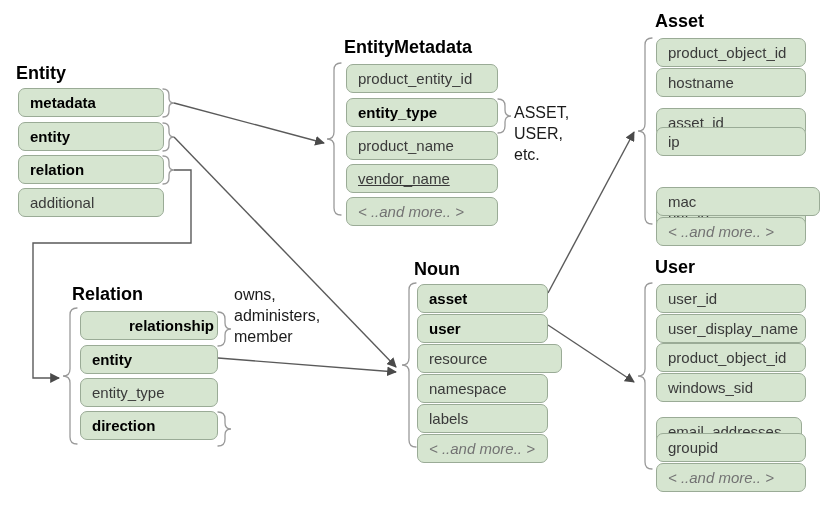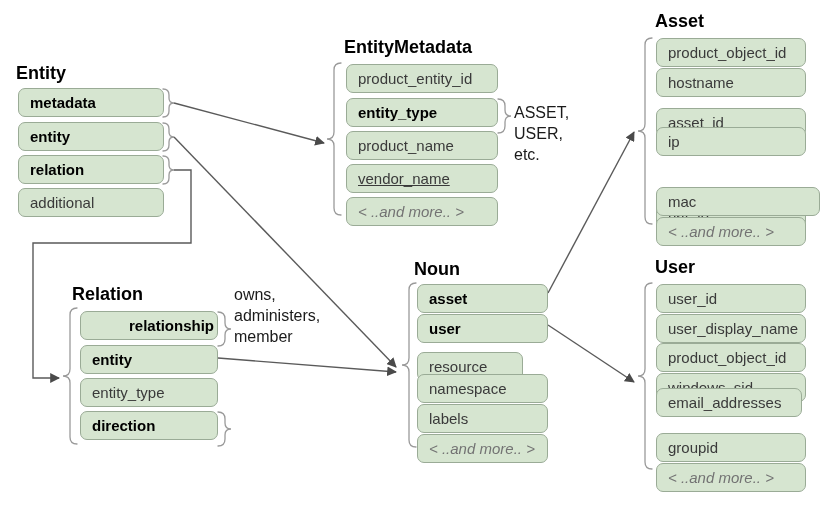--- a/index.html
+++ b/index.html
@@ -166,35 +166,35 @@
       <div class="field" style="left:80px; top:378px; width:138px;">entity_type</div>
       <div class="field bold" style="left:80px; top:411px; width:138px;">direction</div>
     </div>
   </div>
 
   <div class="group">
     <div class="group-title" style="left:414px; top:258px;">Noun</div>
     <div class="fields">
       <div class="field bold" style="left:417px; top:284px; width:131px;">asset</div>
       <div class="field bold" style="left:417px; top:314px; width:131px;">user</div>
-      <div class="field" style="left:417px; top:344px; width:106px;margin-top:8px;">resource</div>
+      <div class="field" style="left:417px; top:344px; width:145px;">resource</div>
       <div class="field" style="left:417px; top:374px; width:131px;">namespace</div>
       <div class="field" style="left:417px; top:404px; width:131px;">labels</div>
       <div class="field more" style="left:417px; top:434px; width:131px;">&lt; ..and more.. &gt;</div>
     </div>
   </div>
 
   <div class="group">
     <div class="group-title" style="left:655px; top:256px;">User</div>
     <div class="fields">
       <div class="field" style="left:656px; top:284px; width:150px;">user_id</div>
       <div class="field" style="left:656px; top:314px; width:150px;">user_display_name</div>
       <div class="field" style="left:656px; top:343px; width:150px;">product_object_id</div>
       <div class="field" style="left:656px; top:373px; width:150px;">windows_sid</div>
-      <div class="field" style="left:656px; top:388px; width:146px;">email_addresses</div>
+      <div class="field" style="left:656px; top:417px; width:146px;">email_addresses</div>
       <div class="field" style="left:656px; top:433px; width:150px;">groupid</div>
       <div class="field more" style="left:656px; top:463px; width:150px;">&lt; ..and more.. &gt;</div>
     </div>
   </div>
 
   <div class="annot" style="left:234px; top:284px;">owns,
 administers,
 member</div>
   <div class="annot" style="left:514px; top:102px;">ASSET,
 USER,

